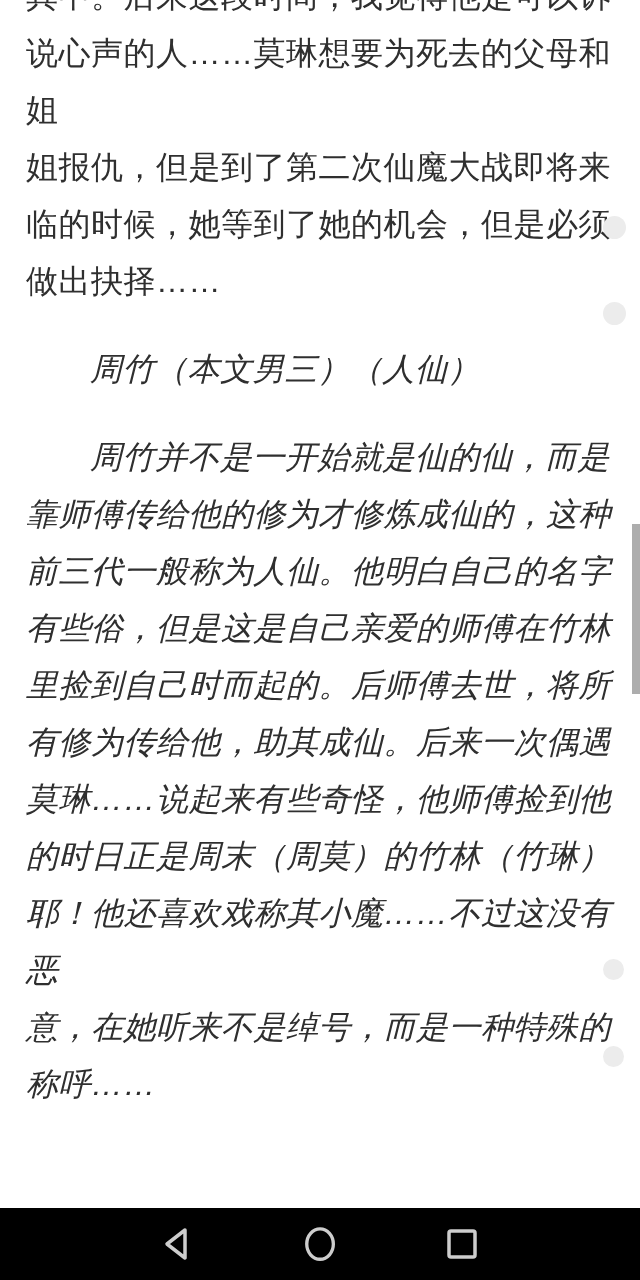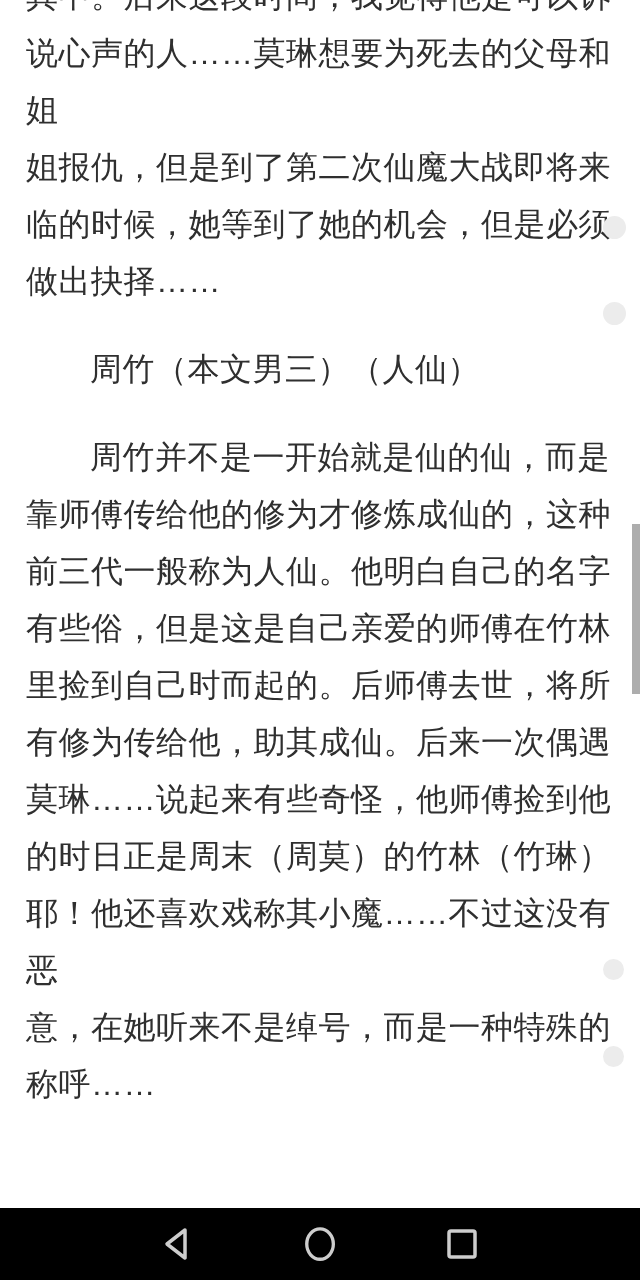--- a/index.html
+++ b/index.html
@@ -23,21 +23,21 @@
   .text-flow {
     position: relative;
     top: -38px;
     font-size: 32px;
     line-height: 57px;
     letter-spacing: 0.5px;
     color: #2f2f2f;
   }
   .block { white-space: pre-line; }
   .block.indent { text-indent: 2em; }
-  .block + .block { margin-top: 31px; }
+  .block + .block { margin-top: 31px; font-style: italic; }
   .side-dot {
     position: absolute;
     border-radius: 50%;
     background: #ececec;
   }
   .dot-1 { left: 603px; top: 216px; width: 23px; height: 23px; }
   .dot-2 { left: 603px; top: 302px; width: 23px; height: 23px; }
   .dot-3 { left: 603px; top: 959px; width: 21px; height: 21px; }
   .dot-4 { left: 603px; top: 1046px; width: 21px; height: 21px; }
   .scrollbar-thumb {

